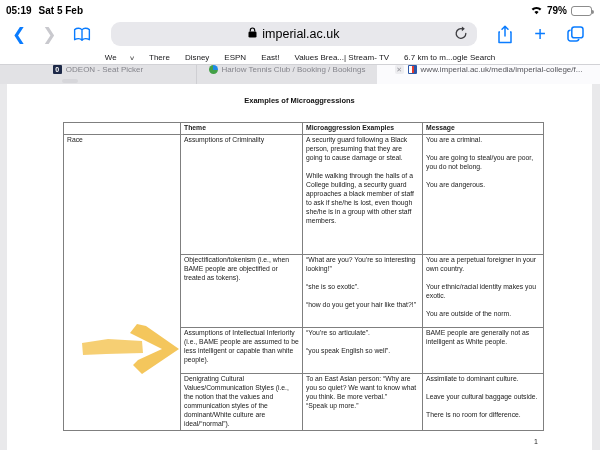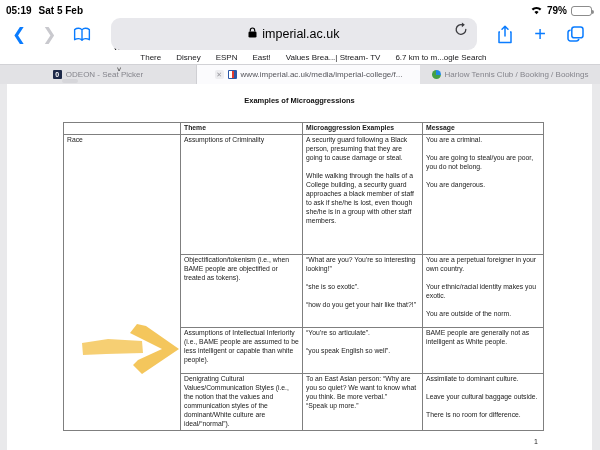--- a/index.html
+++ b/index.html
@@ -14,36 +14,36 @@
   .battery { width:21px; height:10px; border:1px solid rgba(0,0,0,.45); border-radius:3px; position:relative; padding:1px; }
   .battery .level { height:100%; width:79%; background:#000; border-radius:1.5px; }
   .battery:after { content:""; position:absolute; right:-3px; top:3px; width:2px; height:4px; background:rgba(0,0,0,.45); border-radius:0 2px 2px 0; }
 
   
   .toolbar { height:32px; display:flex; align-items:center; padding:0 12px; gap:16px; background:#fff; }
   .nav-chev { font-size:17px; line-height:1; font-weight:400; }
   .back { color:#0a7cff; }
   .fwd { color:#c9c9ce; }
   .icon-btn svg { display:block; }
-  .url-field { flex:1; height:32px; background:#e8e8ec; border-radius:9px; display:flex; 
+  .url-field { flex:1; height:24px; background:#e8e8ec; border-radius:9px; display:flex; 
     justify-content:center; position:relative; margin:0 4px; }
   .url-text { font-size:12.5px; color:#000; display:flex; align-items:center; gap:5px; }
   .refresh { position:absolute; right:9px; top:4px; }
   .right-actions { display:flex; align-items:center; gap:21px; padding-right:4px; }
   .plus { color:#0a7cff; font-size:20px; font-weight:300; line-height:1; }
 
   
   .bookmarks-bar { height:14px; display:flex; justify-content:center; align-items:center; gap:15px;
     font-size:8px; color:#17171a; background:#fff; }
-  .bm-item { display:flex; align-items:center; gap:13px; white-space:nowrap;flex-direction:column; }
+  .bm-item { display:flex; align-items:center; gap:13px; white-space:nowrap; }
   .bm-chev { font-size:6px; color:#555; transform:scaleX(1.4); }
 
   
   .tab-bar { height:20px; display:flex; background:#e2e2e5; border-top:1px solid #d2d2d6; font-size:8px; }
-  .tab { display:flex; align-items:center; justify-content:center; gap:4px; color:#85858c;
+  .tab { display:flex; justify-content:center; gap:4px; color:#85858c;
     border-right:1px solid #cfcfd3; overflow:hidden; white-space:nowrap; }
   .tab.active { background:#fbfbfd; color:#55555b; border-right:none; }
   .tab1 { width:197px; } .tab2 { width:223px; } .tab3 { flex:1; border-right:none; }
   .fav { width:9px; height:9px; flex:0 0 auto; display:inline-block; }
   .fav-odeon { background:#1d2948; color:#fff; font-size:7px; font-weight:700; text-align:center; line-height:9px; border-radius:1px; }
   .fav-imperial { background:#2b57a7; border-radius:1px; position:relative; }
   .fav-imperial:before { content:""; position:absolute; left:1px; top:1px; width:3px; height:7px; background:#fff; }
   .fav-imperial:after { content:""; position:absolute; left:4.5px; top:1px; width:2px; height:7px; background:#e03a2f; }
   .fav-tennis { border-radius:50%; background:conic-gradient(#1e88e5 0 100deg, #43a047 100deg 360deg); }
   .tab-close { color:#9a9aa0; font-size:7px; background:#ededf0; border-radius:2px; width:9px; height:9px;
@@ -145,28 +145,28 @@
   <span class="bm-item">East!</span>
   <span class="bm-item">Values Brea...| Stream- TV</span>
   <span class="bm-item">6.7 km to m...ogle Search</span>
 </div>
 
 <div class="tab-bar">
   <div class="tab tab1">
     <span class="fav fav-odeon">0</span>
     <span>ODEON - Seat Picker</span>
   </div>
+  <div class="tab tab3">
+    <span class="fav fav-tennis"></span>
+    <span>Harlow Tennis Club / Booking / Bookings</span>
+  </div>
   <div class="tab tab2 active">
     <span class="tab-close">✕</span>
     <span class="fav fav-imperial"></span>
     <span>www.imperial.ac.uk/media/imperial-college/f...</span>
-  </div>
-  <div class="tab tab3">
-    <span class="fav fav-tennis"></span>
-    <span>Harlow Tennis Club / Booking / Bookings</span>
   </div>
 </div>
 
 <div class="content">
   <div class="edge-strip edge-left"></div>
   <div class="edge-strip edge-right"></div>
 
   <div class="page">
     <div class="drag-pill"></div>
     <div class="doc-title">Examples of Microaggressions</div>

